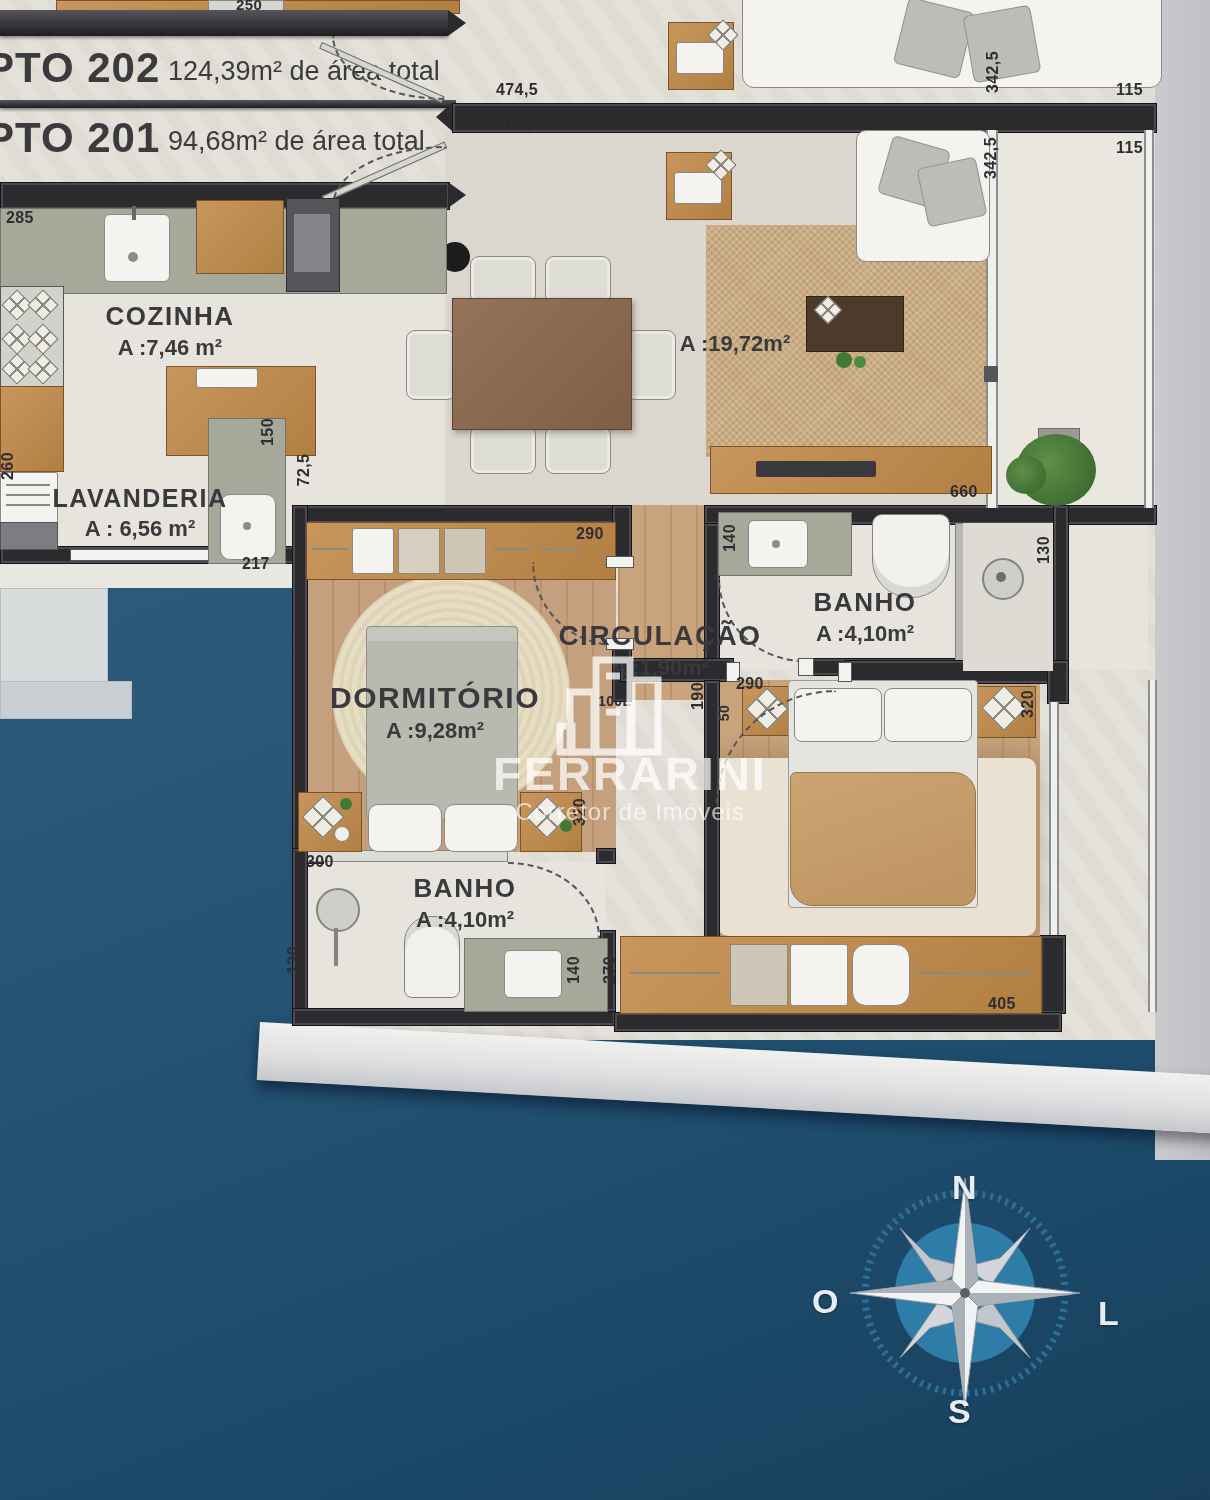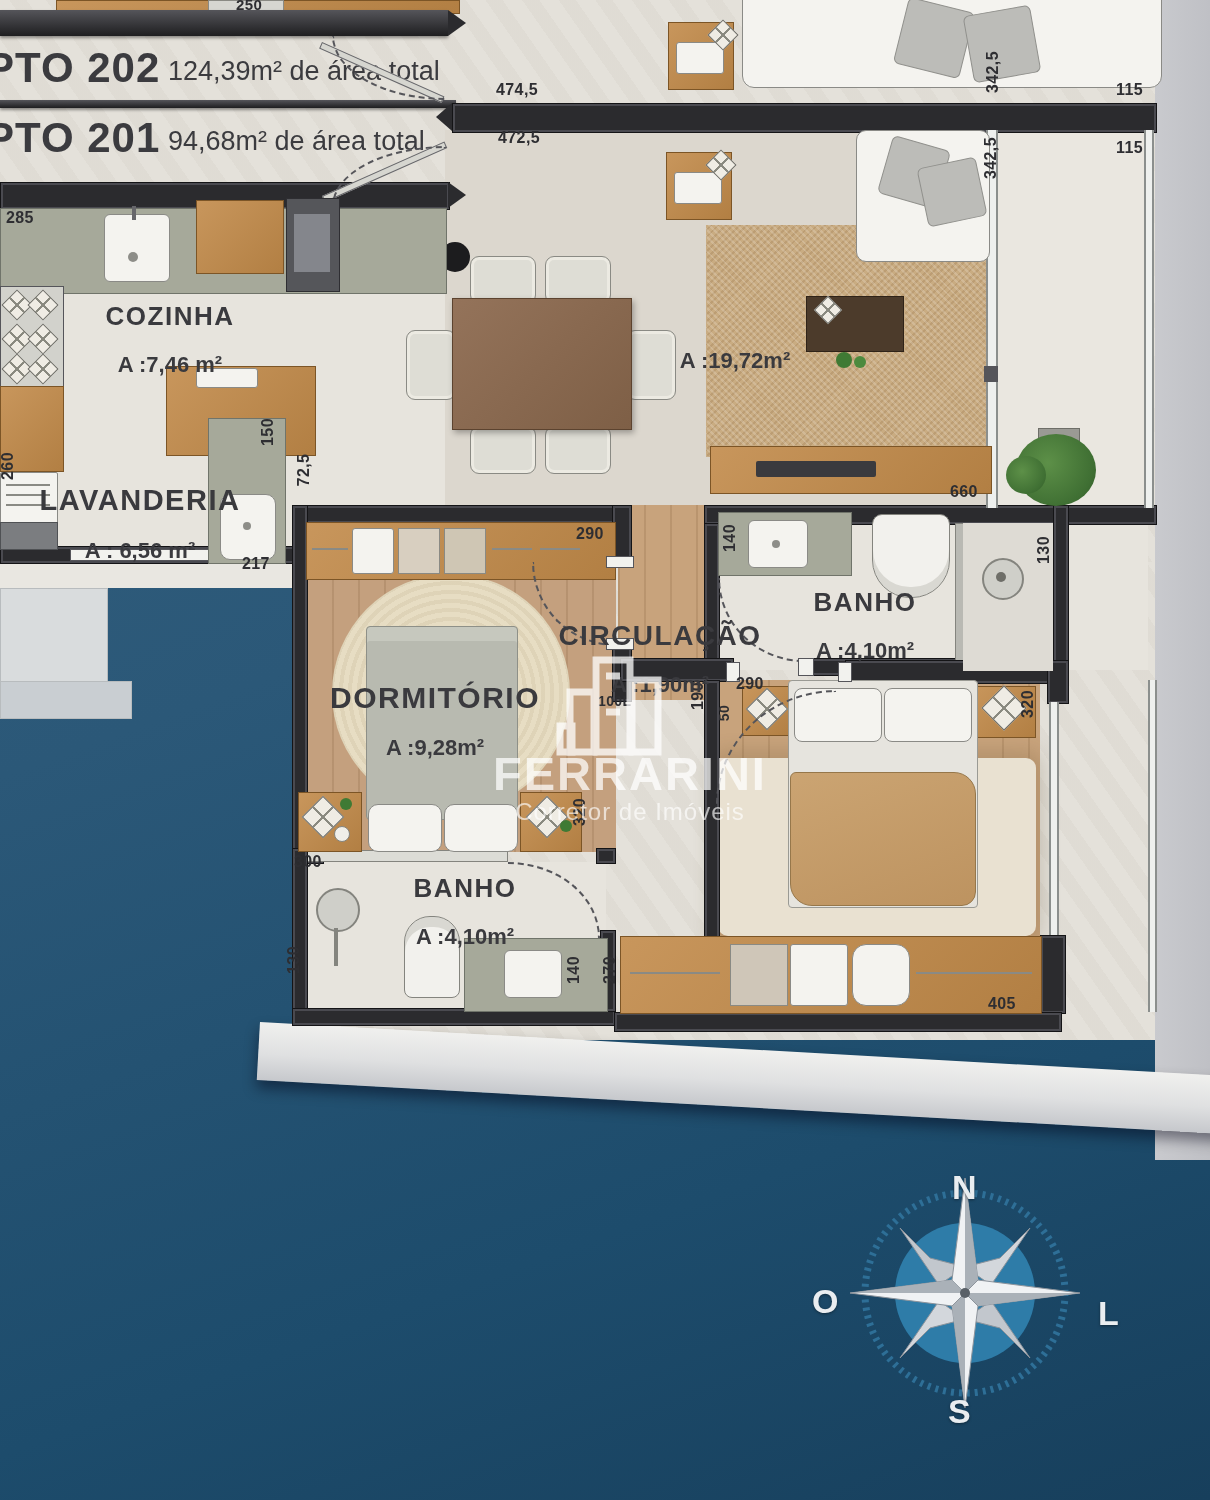--- a/index.html
+++ b/index.html
@@ -28,21 +28,21 @@
   .diam{position:absolute;background:#efece4;border:1px solid #6b6b66;transform:rotate(45deg);
         background-image:linear-gradient(90deg,transparent 46%,#8a8a80 46% 54%,transparent 54%),linear-gradient(0deg,transparent 46%,#8a8a80 46% 54%,transparent 54%);}
   .arc{position:absolute;border:2px dashed #55555a;background:transparent;}
   .dot{position:absolute;border-radius:50%;}
   .jamb{position:absolute;background:#f2f2ee;border:1px solid #55555a;}
   .glass{position:absolute;background:#eef0ee;border-left:2px solid #8b8f8d;border-right:2px solid #8b8f8d;}
   .dim{position:absolute;font-weight:bold;font-size:16px;line-height:1;color:#2e2e32;letter-spacing:.4px;white-space:nowrap;}
   .dim.v{transform:rotate(-90deg);}
   .room-label{position:absolute;text-align:center;line-height:1.3;white-space:nowrap;color:#3a3a3e;}
   .room-name{font-weight:bold;font-size:26px;letter-spacing:1.5px;}
-  .room-area{font-weight:bold;font-size:22px;margin-top:17px;}
+  .room-area{font-weight:bold;font-size:22px;}
   .banner-band{position:absolute;background:linear-gradient(#55555a,#1e1e20);box-shadow:0 2px 3px rgba(0,0,0,.4);}
   .banner-unit{position:absolute;font-weight:bold;font-size:42px;color:#3b3b3f;letter-spacing:1px;}
   .banner-area{position:absolute;font-size:27px;color:#3b3b3f;}
   .wm{color:rgba(255,255,255,.72);}
   .compass-letter{position:absolute;font-weight:bold;font-size:34px;color:#e9edf0;text-shadow:0 1px 3px rgba(0,0,0,.4);}
   .shelfline{position:absolute;background:#8a8a84;}
   .tree{position:absolute;border-radius:50%;background:radial-gradient(circle at 40% 40%,#5d9048,#3f6f33 70%,#305726);}
 </style>
 </head>
 <body>
@@ -229,51 +229,51 @@
   <div class="jamb" style="left:838px;top:662px;width:12px;height:18px"></div>
 
   <div class="dot" style="left:316px;top:888px;width:40px;height:40px;background:#cfcfc9;border:2px solid #84847e"></div>
   <div class="abs" style="left:334px;top:928px;width:4px;height:38px;background:#84847e"></div>
   <div class="abs" style="left:404px;top:916px;width:54px;height:80px;background:#f2f1ed;border:1px solid #84847e;border-radius:26px 26px 8px 8px;box-shadow:inset 0 10px 0 #d9d8d2"></div>
   <div class="abs counter" style="left:464px;top:938px;width:142px;height:72px"></div>
   <div class="abs whitebox" style="left:504px;top:950px;width:56px;height:46px"></div>
   <div class="arc" style="left:508px;top:862px;width:90px;height:74px;border-radius:0 100% 0 0;border-bottom:none;border-left:none"></div>
 
   <div class="dim" style="left:496px;top:82px">474,5</div>
-  <div class="dim" style="left:498px;top:130px">472,5</div>
+  <div class="dim" style="left:498px;top:116px">472,5</div>
   <div class="dim v" style="left:972px;top:64px">342,5</div>
   <div class="dim" style="left:1116px;top:82px">115</div>
   <div class="dim v" style="left:970px;top:150px">342,5</div>
   <div class="dim" style="left:1116px;top:140px">115</div>
   <div class="dim" style="left:6px;top:210px">285</div>
   <div class="dim v" style="left:254px;top:424px">150</div>
   <div class="dim v" style="left:-6px;top:458px">260</div>
   <div class="dim v" style="left:288px;top:462px">72,5</div>
   <div class="dim" style="left:242px;top:556px">217</div>
   <div class="dim" style="left:950px;top:484px">660</div>
   <div class="dim v" style="left:716px;top:530px">140</div>
   <div class="dim v" style="left:1030px;top:542px">130</div>
   <div class="dim v" style="left:684px;top:688px">190</div>
   <div class="dim" style="left:598px;top:694px;font-size:14px">100L</div>
   <div class="dim" style="left:736px;top:676px">290</div>
   <div class="dim v" style="left:716px;top:706px;font-size:14px">50</div>
   <div class="dim v" style="left:1014px;top:696px">320</div>
   <div class="dim v" style="left:566px;top:804px">320</div>
-  <div class="dim" style="left:294px;top:854px">300</div>
+  <div class="dim" style="left:306px;top:854px">300</div>
   <div class="dim v" style="left:280px;top:952px">130</div>
   <div class="dim v" style="left:560px;top:962px">140</div>
   <div class="dim v" style="left:596px;top:962px">270</div>
   <div class="dim" style="left:988px;top:996px">405</div>
 
   <div class="room-label" style="left:60px;top:300px;width:220px">
     <div class="room-name">COZINHA</div>
     <div class="room-area">A :7,46 m²</div>
   </div>
   <div class="room-label" style="left:30px;top:482px;width:220px">
-    <div class="room-name" style="font-size:29px">LAVANDERIA</div>
+    <div class="room-name" style="font-size:25px">LAVANDERIA</div>
     <div class="room-area">A : 6,56 m²</div>
   </div>
   <div class="room-label" style="left:620px;top:330px;width:230px">
     <div class="room-area">A :19,72m²</div>
   </div>
   <div class="room-label" style="left:545px;top:618px;width:230px">
     <div class="room-name" style="font-size:28px">CIRCULAÇÃO</div>
     <div class="room-area">A :1,90m²</div>
   </div>
   <div class="room-label" style="left:770px;top:586px;width:190px">

